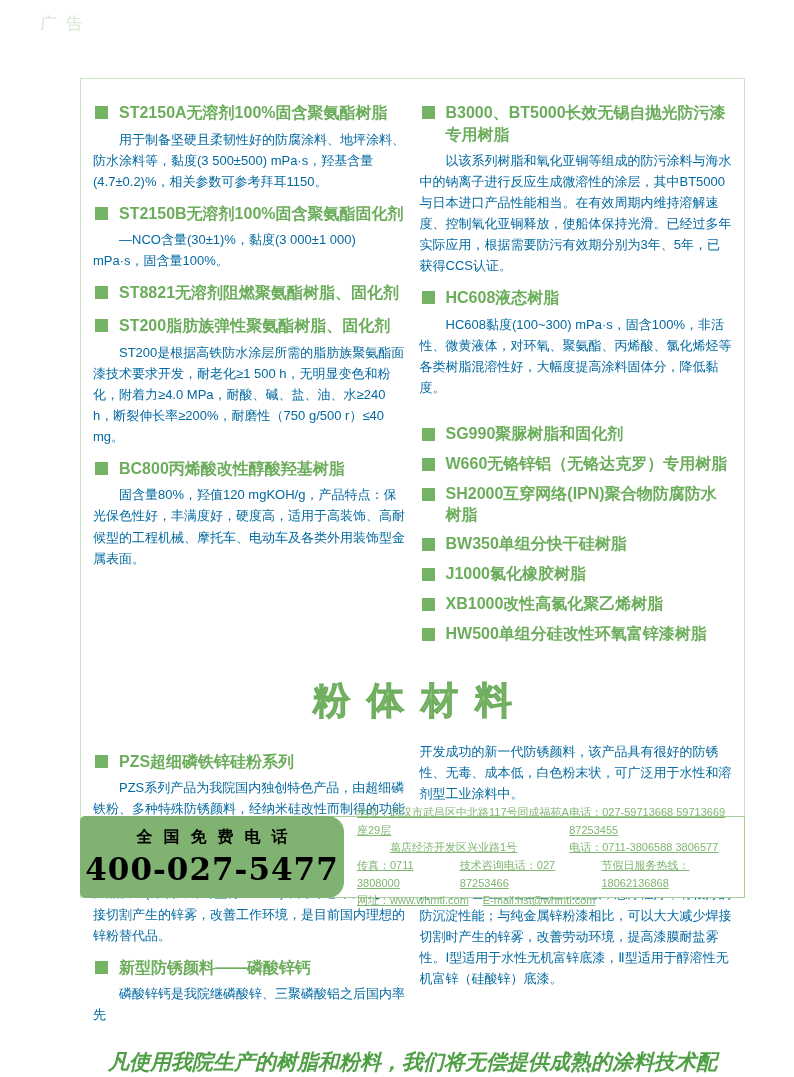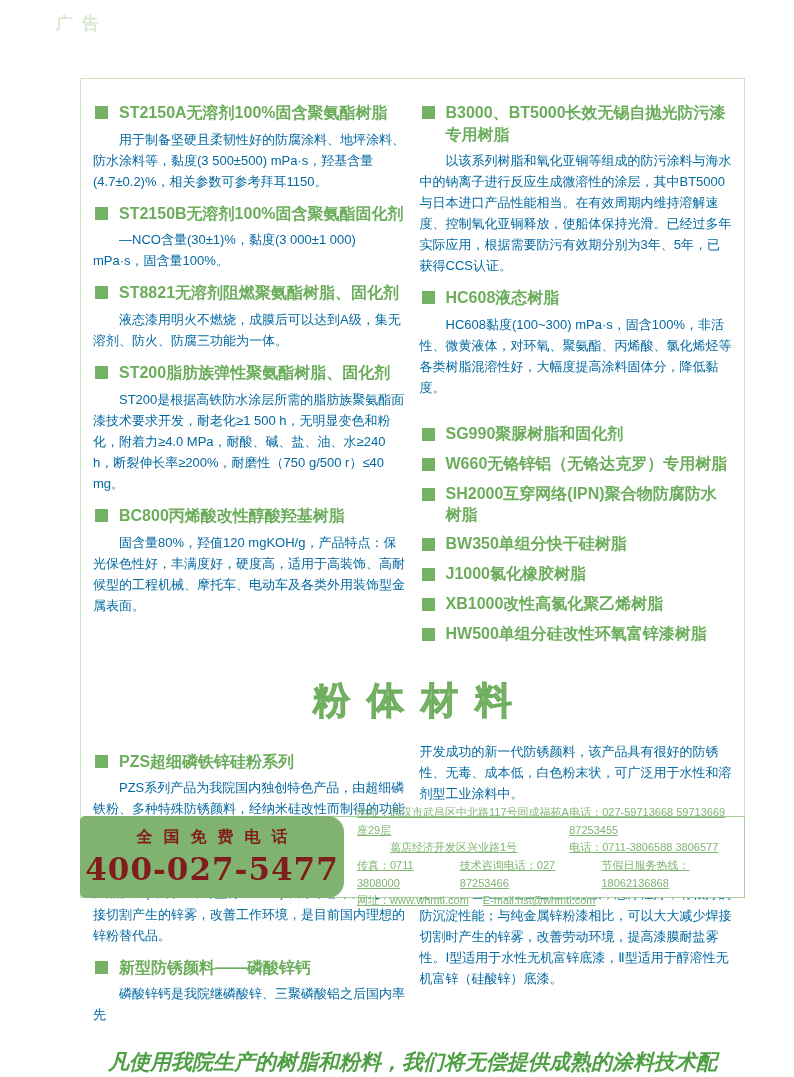--- a/index.html
+++ b/index.html
@@ -2,22 +2,22 @@
 <html><head>
 <meta charset="utf-8">
 <style>
   * { margin:0; padding:0; box-sizing:border-box; }
   html,body { background:#ffffff; }
   .page {
     position:relative; width:794px; height:1077px; background:#ffffff;
     font-family:"Liberation Sans", sans-serif; overflow:hidden;
   }
   .ad-label {
-    position:absolute; left:56px; top:12px;
-    font-size:17px; font-weight:bold; color:#d9e9d1; letter-spacing:9px;
+    position:absolute; left:40px; top:12px;
+    font-size:17px; font-weight:normal; color:#d9e9d1; letter-spacing:9px;
   }
   .frame {
     position:absolute; left:80px; top:78px; width:665px; height:820px;
     border:1px solid #cfe3c7;
   }
   .frame-inner { padding:12px 12px 90px 12px; }
   .cols { display:flex; gap:14px; }
   .col { width:50%; }
   .row-top { min-height:430px; }
   .row-bottom { min-height:288px;justify-content:center; }
@@ -57,21 +57,21 @@
     font-family:"DejaVu Serif", serif; font-style:italic;
     font-size:21px; font-weight:bold; color:#4f9f45; line-height:1.65;
   }
 
   .footer {
     position:absolute; left:-1px; right:-1px; bottom:-1px; height:82px;
     display:flex; align-items:stretch;
   }
   .hotline {
     width:264px; background:#80b371; border-radius:5px 16px 16px 5px;
-    color:#7f1d1d; display:flex; flex-direction:column;
+    color:#000000; display:flex; flex-direction:column;
     justify-content:center; align-items:center; z-index:2; flex:none;
   }
   .hotline-label {
     font-size:16px; font-weight:bold; letter-spacing:11px; text-indent:11px;
     margin-bottom:3px;
   }
   .hotline-number {
     font-family:"DejaVu Serif", serif; font-weight:bold; font-size:31px;
     letter-spacing:1px;
   }
@@ -102,21 +102,20 @@
           <div class="sec">
             <div class="sec-heading"><span class="bullet"></span><span>ST2150A无溶剂100%固含聚氨酯树脂</span></div>
             <p class="sec-body">用于制备坚硬且柔韧性好的防腐涂料、地坪涂料、防水涂料等，黏度(3 500±500) mPa·s，羟基含量(4.7±0.2)%，相关参数可参考拜耳1150。</p>
           </div>
           <div class="sec">
             <div class="sec-heading"><span class="bullet"></span><span>ST2150B无溶剂100%固含聚氨酯固化剂</span></div>
             <p class="sec-body">—NCO含量(30±1)%，黏度(3 000±1 000) mPa·s，固含量100%。</p>
           </div>
           <div class="sec">
             <div class="sec-heading"><span class="bullet"></span><span>ST8821无溶剂阻燃聚氨酯树脂、固化剂</span></div>
-            <p class="sec-body">液态漆用明火不燃烧，成膜后可以达到A级，集无溶剂、防火、防腐三功能为一体。</p>
           </div>
           <div class="sec">
             <div class="sec-heading"><span class="bullet"></span><span>ST200脂肪族弹性聚氨酯树脂、固化剂</span></div>
             <p class="sec-body">ST200是根据高铁防水涂层所需的脂肪族聚氨酯面漆技术要求开发，耐老化≥1 500 h，无明显变色和粉化，附着力≥4.0 MPa，耐酸、碱、盐、油、水≥240 h，断裂伸长率≥200%，耐磨性（750 g/500 r）≤40 mg。</p>
           </div>
           <div class="sec">
             <div class="sec-heading"><span class="bullet"></span><span>BC800丙烯酸改性醇酸羟基树脂</span></div>
             <p class="sec-body">固含量80%，羟值120 mgKOH/g，产品特点：保光保色性好，丰满度好，硬度高，适用于高装饰、高耐候型的工程机械、摩托车、电动车及各类外用装饰型金属表面。</p>
           </div>
         </div>

